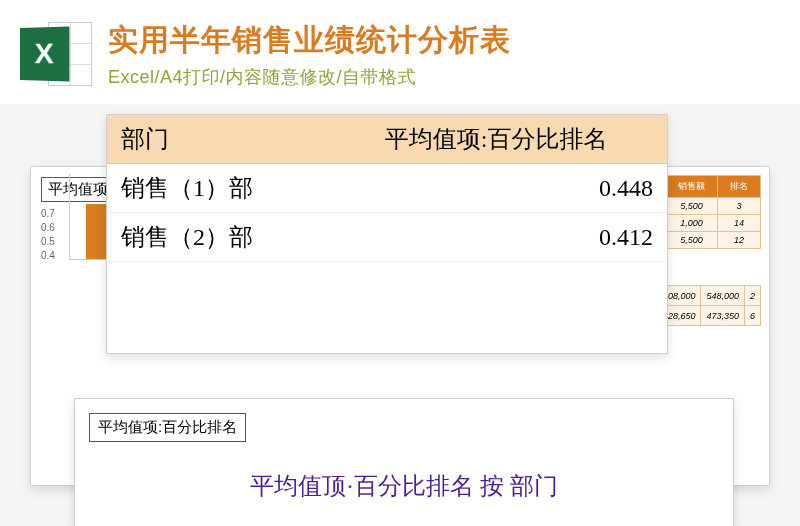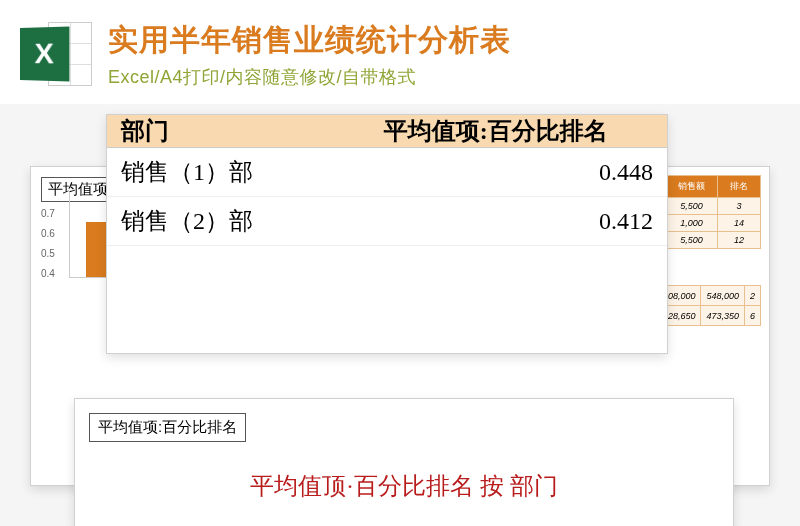--- a/index.html
+++ b/index.html
@@ -103,21 +103,21 @@
     .back-label {
       display: inline-block;
       border: 1px solid #555;
       padding: 2px 6px;
       font-size: 15px;
       margin-bottom: 6px;
     }
     .chart-axis {
       display: flex;
       flex-direction: column;
-      gap: 10px;
+      gap: 4px;
       font-size: 10px;
       color: #666;
       width: 24px;
       position: relative;
     }
     .chart-axis span { height: 10px; }
     .bar-area {
       position: relative;
       height: 86px;
       margin-left: 28px;
@@ -165,22 +165,22 @@
       padding: 0;
     }
     .mid-table {
       width: 100%;
       border-collapse: collapse;
       font-family: "SimSun", serif;
     }
     .mid-table th {
       background: #f8d9b0;
       font-size: 24px;
-      font-weight: bold;
-      padding: 0 14px;
+      font-weight: normal;
+      padding: 8px 14px;
       text-align: left;
       border-bottom: 1px solid #ccc;
     }
     .mid-table th.r { text-align: center; }
     .mid-table td {
       font-size: 24px;
       padding: 8px 14px;
       border-bottom: 1px solid #eee;
     }
     .mid-table td.r { text-align: right; font-family: "SimSun", serif; }
@@ -193,21 +193,21 @@
     }
     .front-label {
       display: inline-block;
       border: 1px solid #555;
       padding: 4px 8px;
       font-size: 15px;
     }
     .front-caption {
       margin-top: 28px;
       font-size: 24px;
-      color: #b91c1c;
+      color: #4c1d95;
       text-align: center;
       font-family: "SimSun", serif;
     }
   </style>
 </head>
 <body>
 
 <div class="header">
   <div class="excel-icon">
     <div class="back"></div>

